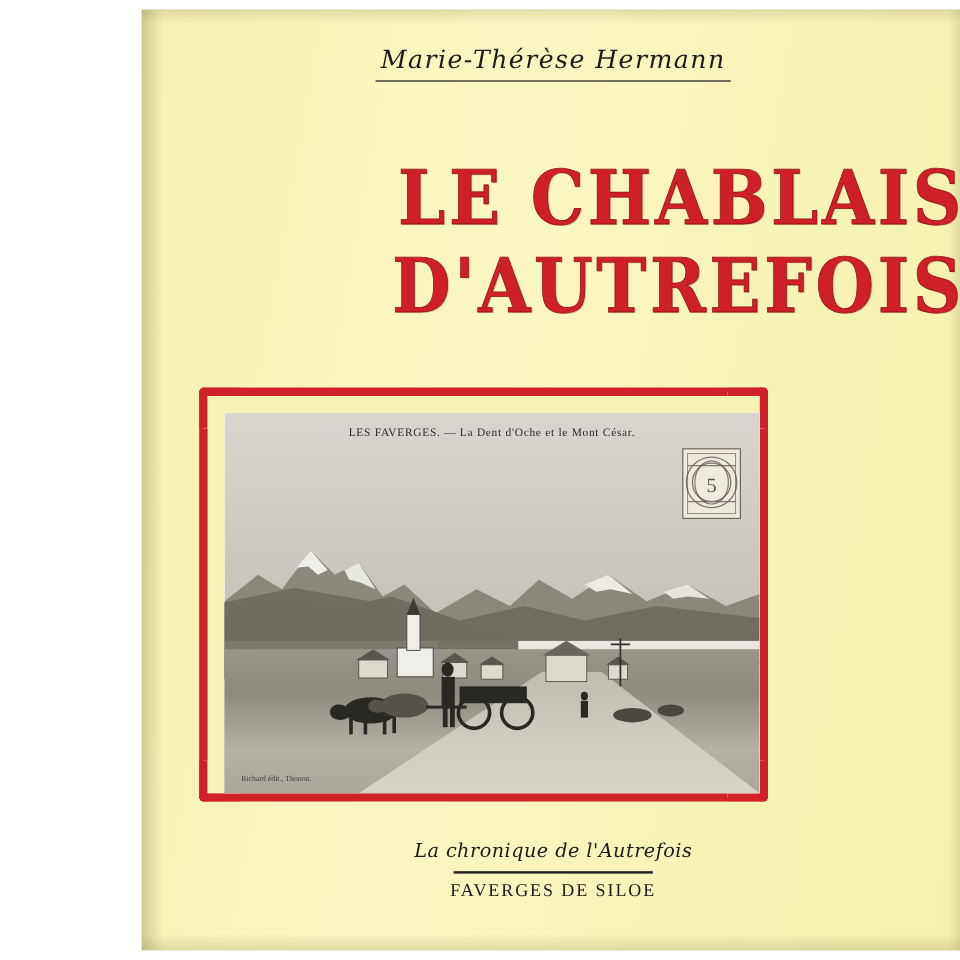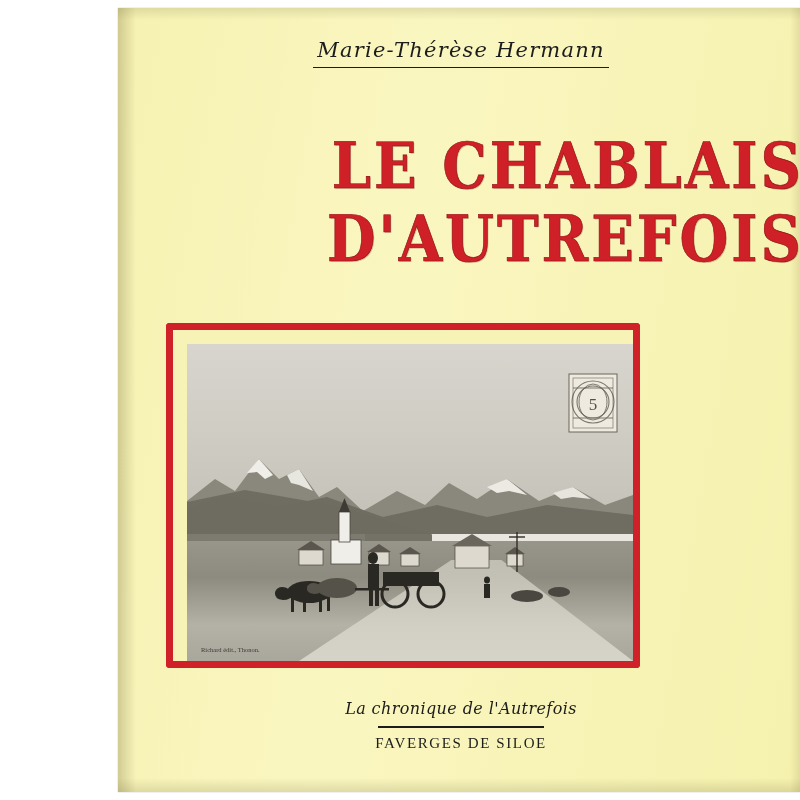--- a/index.html
+++ b/index.html
@@ -357,20 +357,21 @@
           <ellipse cx="26" cy="30" rx="14" ry="18" fill="none" stroke="#7d7870" stroke-width="1"></ellipse>
           <text x="26" y="38" font-family="Liberation Serif, serif" font-size="17" text-anchor="middle" fill="#55514a">5</text>
           <g stroke="#555049" stroke-width="1.1" fill="none" opacity="0.75">
             <circle cx="26" cy="30" r="21"></circle>
             <circle cx="26" cy="30" r="16"></circle>
             <line x1="6" y1="16" x2="46" y2="16"></line>
             <line x1="6" y1="46" x2="46" y2="46"></line>
           </g>
         </svg>
 
+        <div id="photo-caption">LES FAVERGES. — La Dent d'Oche et le Mont César.</div>
         <div id="photo-credit">Richard édit., Thonon.</div>
       </div>
     </div>
   </div>
 
   <div id="footer-block">
     <div id="collection-line">La chronique de l'Autrefois</div>
     <div id="footer-rule"></div>
     <div id="publisher-line">FAVERGES DE SILOE</div>
   </div>

